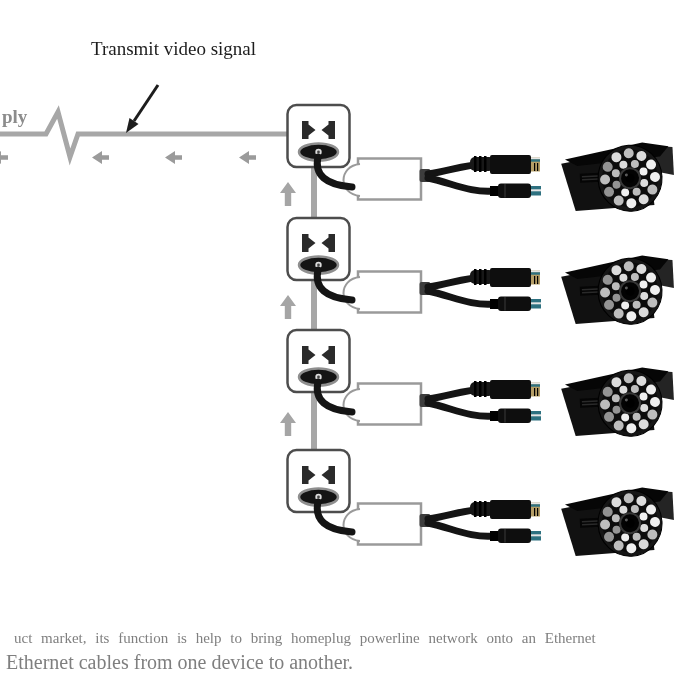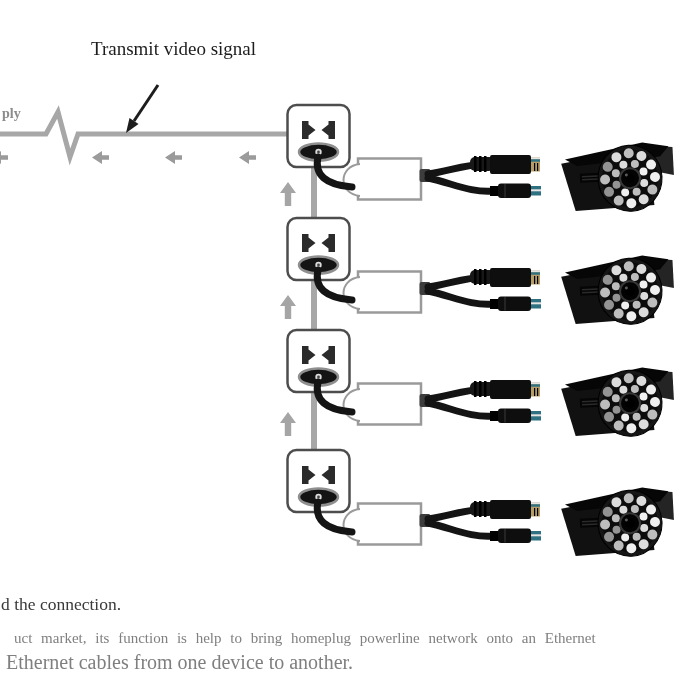--- a/index.html
+++ b/index.html
@@ -4,21 +4,21 @@
 <style>
   html,body{margin:0;padding:0;background:#fff;}
   .canvas{
     position:relative;width:688px;height:688px;background:#fff;overflow:hidden;
     font-family:Liberation Serif, serif;
     border-radius:18px;
   }
   .canvas svg{position:absolute;left:0;top:0;}
   .txt{position:absolute;white-space:nowrap;}
   .annotation{left:91px;top:36px;font-size:19px;line-height:25px;color:var(--textdark);}
-  .ply{left:2px;top:106px;font-size:14px;font-weight:bold;color:var(--textgray2);}
+  .ply{left:2px;top:106px;font-size:19px;font-weight:bold;color:var(--textgray2);}
   .footer-heading{left:1px;top:594px;font-size:17.5px;color:var(--heading);}
   .footer-line1{left:14px;top:630px;font-size:15px;color:var(--textgray);word-spacing:5px;}
   .footer-line2{left:6px;top:651px;font-size:20px;color:var(--textgray);}
 
   
   .wire{fill:none;stroke:var(--wire);stroke-width:5;}
   .vline{fill:none;stroke:var(--wire);stroke-width:6;}
   .flow-arrow{fill:var(--arrow);}
   .up-arrow{fill:var(--uparrow);}
   .ann-shaft{stroke:var(--textdark);stroke-width:3;fill:none;}
@@ -205,16 +205,15 @@
       <use href="#sym-camera"></use>
     </g>
   </svg>
 
   <div class="txt annotation">
     <div>Transmit video signal</div>
   </div>
 
   <div class="txt ply">ply</div>
 
-  <div class="txt footer-heading">d the connection.</div>
   <div class="txt footer-line1">uct market, its function is help to bring homeplug powerline network onto an Ethernet</div>
   <div class="txt footer-line2">Ethernet cables from one device to another.</div>
 </div>
 
 </body></html>

